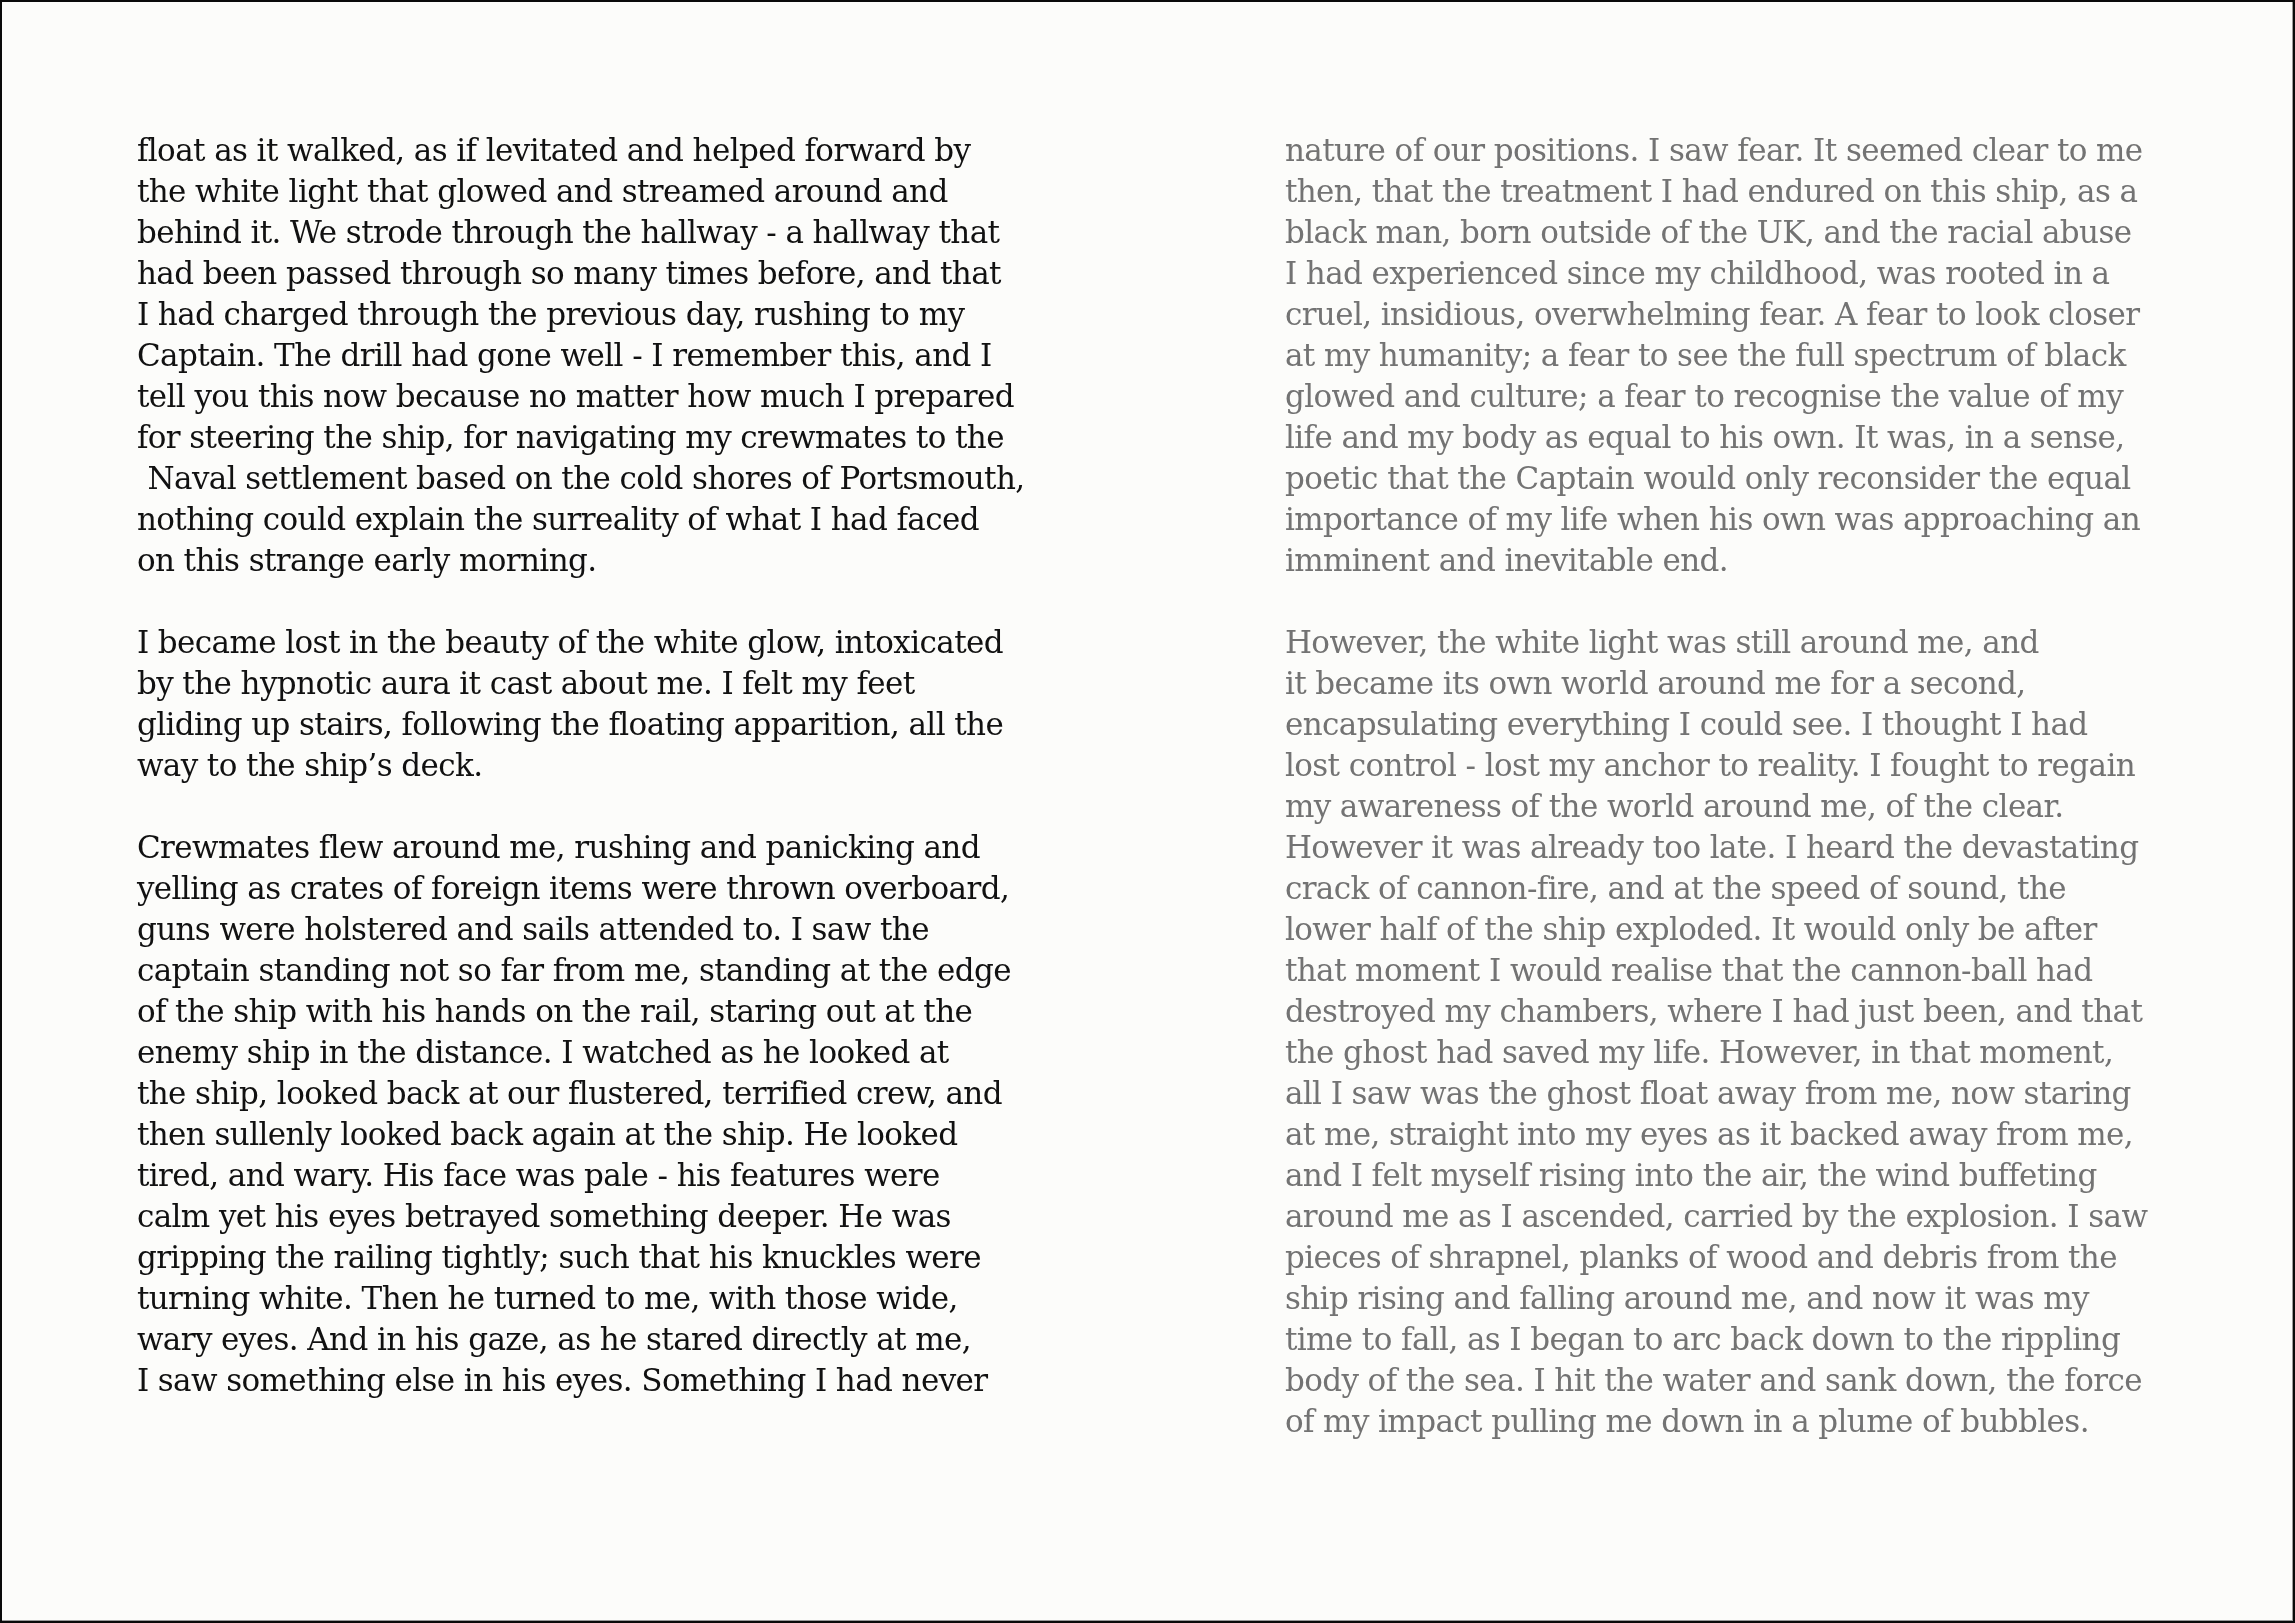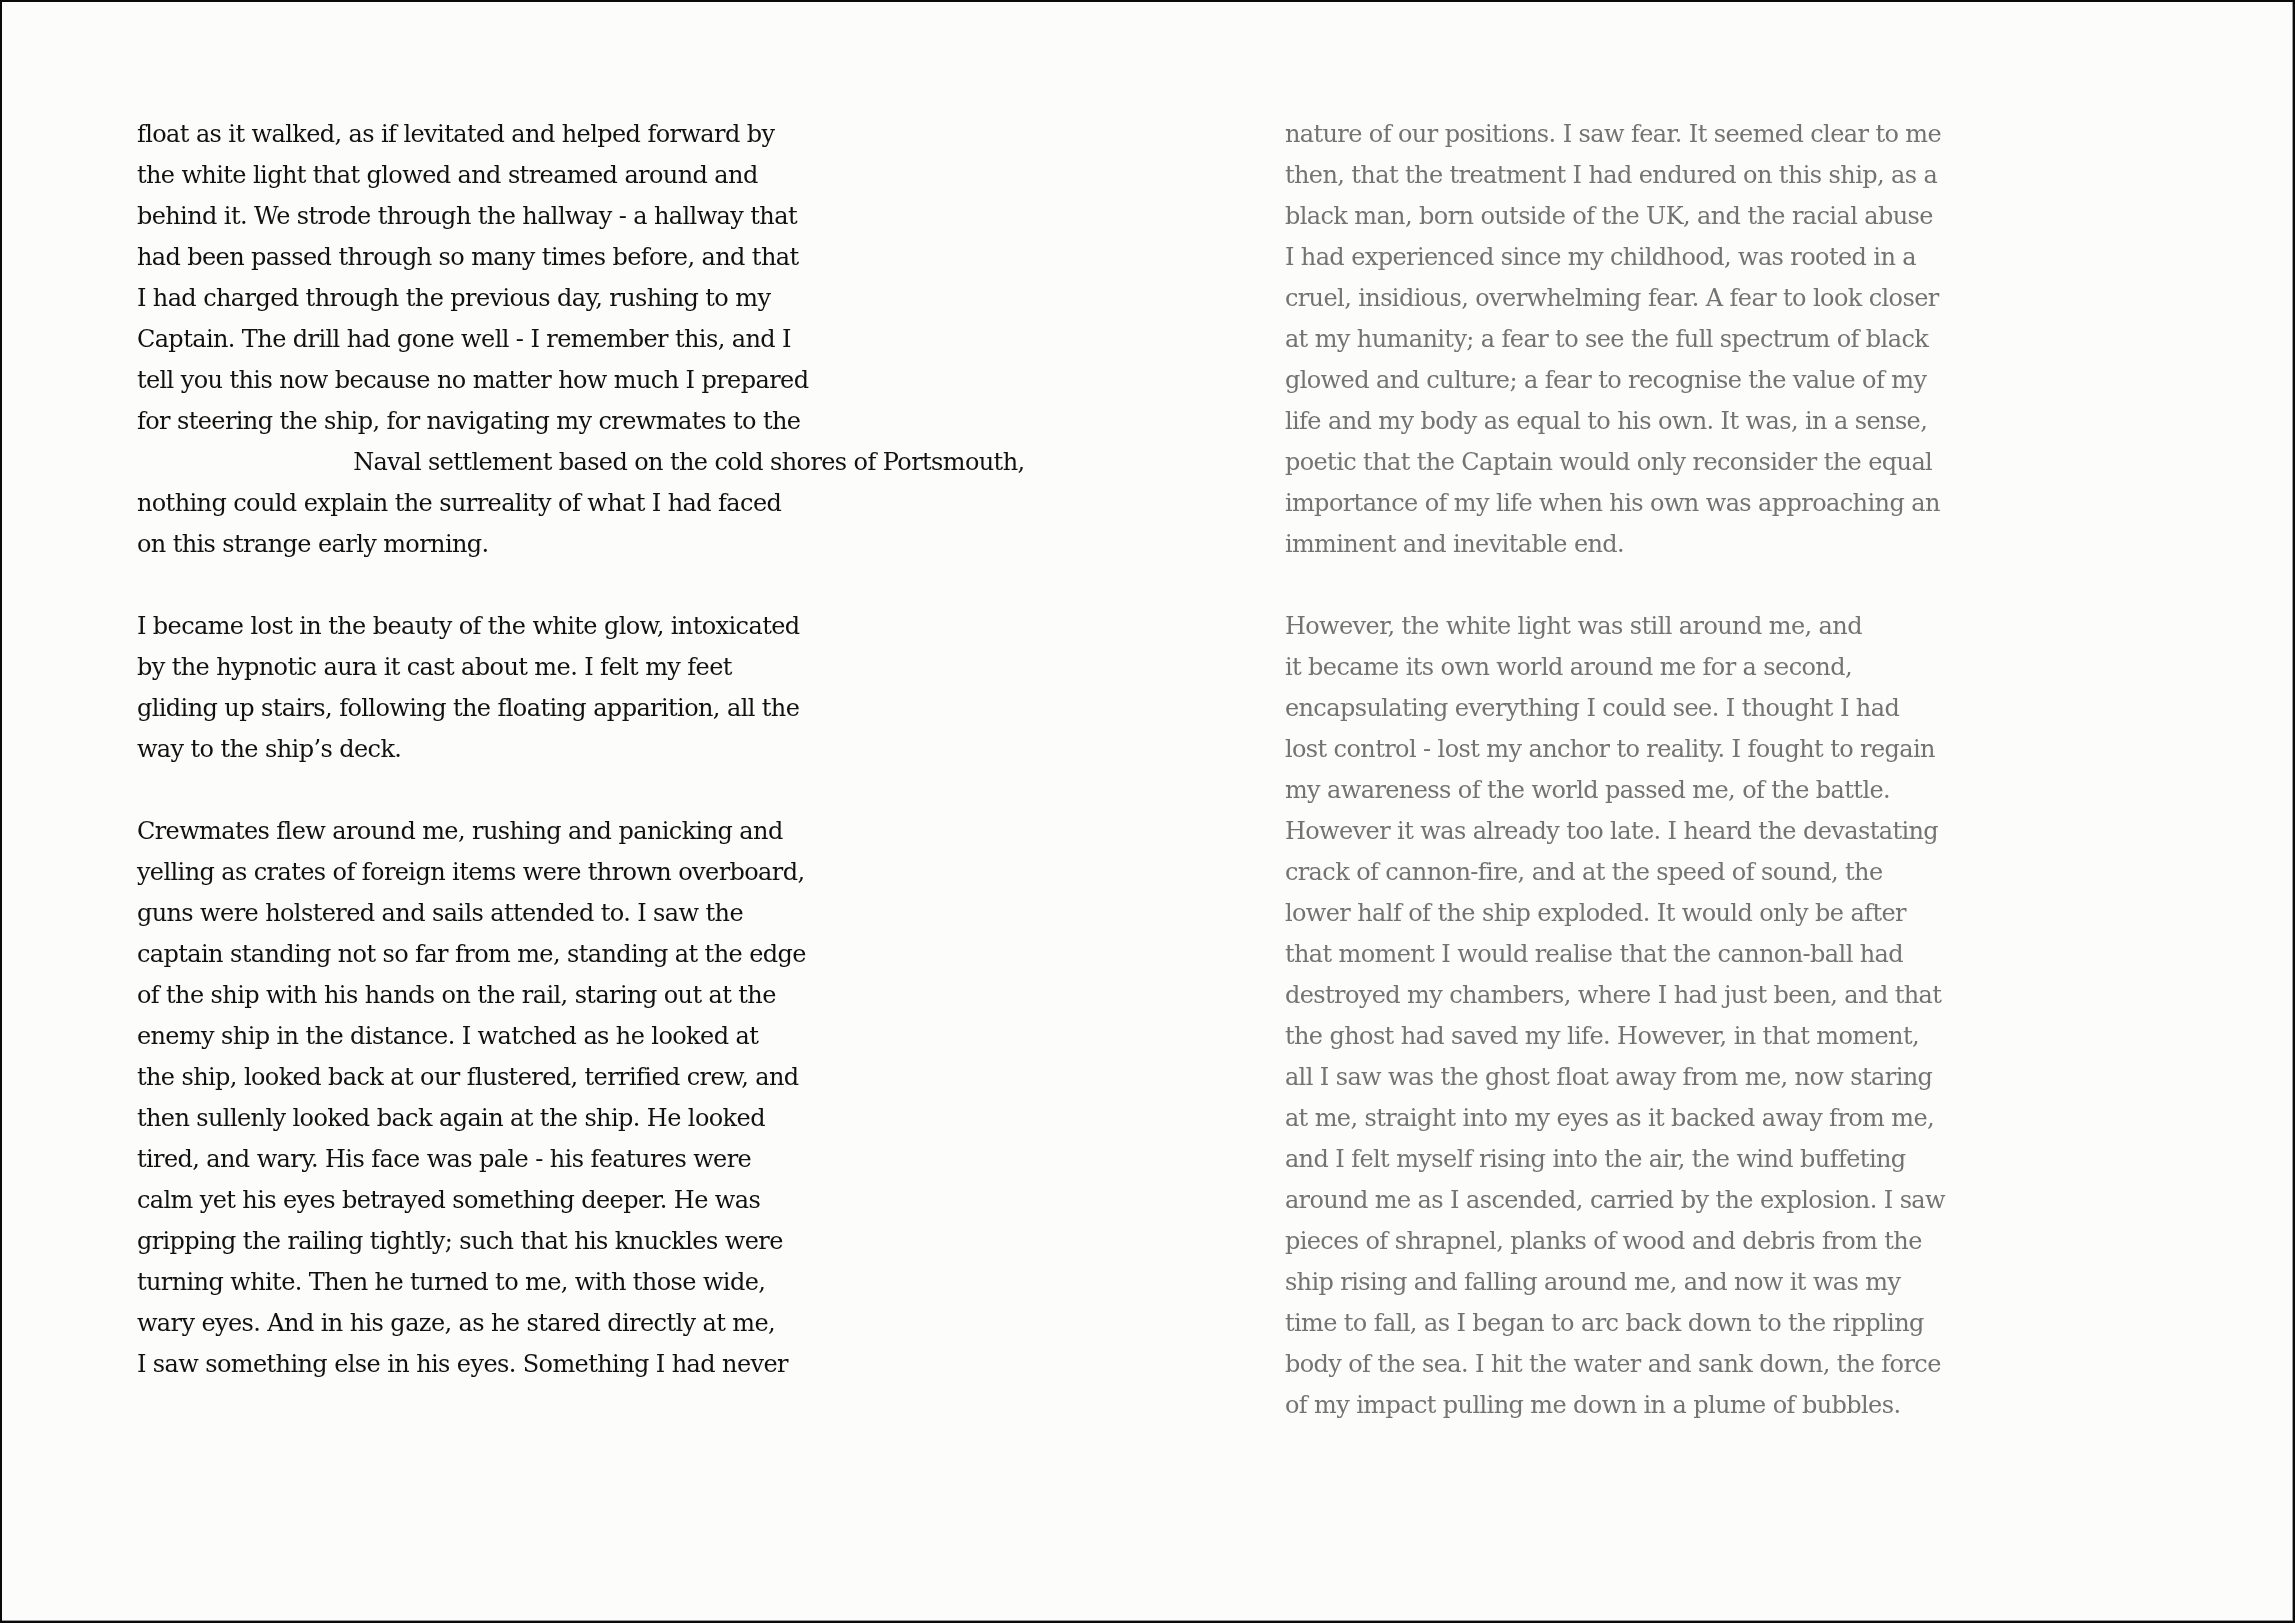--- a/index.html
+++ b/index.html
@@ -12,24 +12,24 @@
   .page {
     position: absolute;
     left: 1.9px; top: 1.9px;
     width: 2290px; height: 1618px;
     background: #fcfcfa;
     border-right: 0.9px solid #9a9a9a;
     border-bottom: 0.9px solid #9a9a9a;
   }
   .column {
     position: absolute;
-    top: 112px;
+    top: 128px;
     width: 888px;
     font-family: "DejaVu Serif", "Liberation Serif", serif;
-    font-size: 24px;
+    font-size: 31px;
     line-height: 41px;
     color: #111111;
     letter-spacing: -0.6px;
   }
   .column.left { left: 135px; }
   .column.right { left: 1283px; }
   .para { margin: 0 0 41px 0; }
   .line { display: block; white-space: nowrap; }
 </style>
 </head>
@@ -85,21 +85,21 @@
         <span class="line">life and my body as equal to his own. It was, in a sense,</span>
         <span class="line">poetic that the Captain would only reconsider the equal</span>
         <span class="line">importance of my life when his own was approaching an</span>
         <span class="line">imminent and inevitable end.</span>
       </p>
       <p class="para">
         <span class="line">However, the white light was still around me, and</span>
         <span class="line">it became its own world around me for a second,</span>
         <span class="line">encapsulating everything I could see. I thought I had</span>
         <span class="line">lost control - lost my anchor to reality. I fought to regain</span>
-        <span class="line">my awareness of the world passed me, of the battle.</span>
+        <span class="line">my awareness of the world around me, of the clear.</span>
         <span class="line">However it was already too late. I heard the devastating</span>
         <span class="line">crack of cannon-fire, and at the speed of sound, the</span>
         <span class="line">lower half of the ship exploded. It would only be after</span>
         <span class="line">that moment I would realise that the cannon-ball had</span>
         <span class="line">destroyed my chambers, where I had just been, and that</span>
         <span class="line">the ghost had saved my life. However, in that moment,</span>
         <span class="line">all I saw was the ghost float away from me, now staring</span>
         <span class="line">at me, straight into my eyes as it backed away from me,</span>
         <span class="line">and I felt myself rising into the air, the wind buffeting</span>
         <span class="line">around me as I ascended, carried by the explosion. I saw</span>

